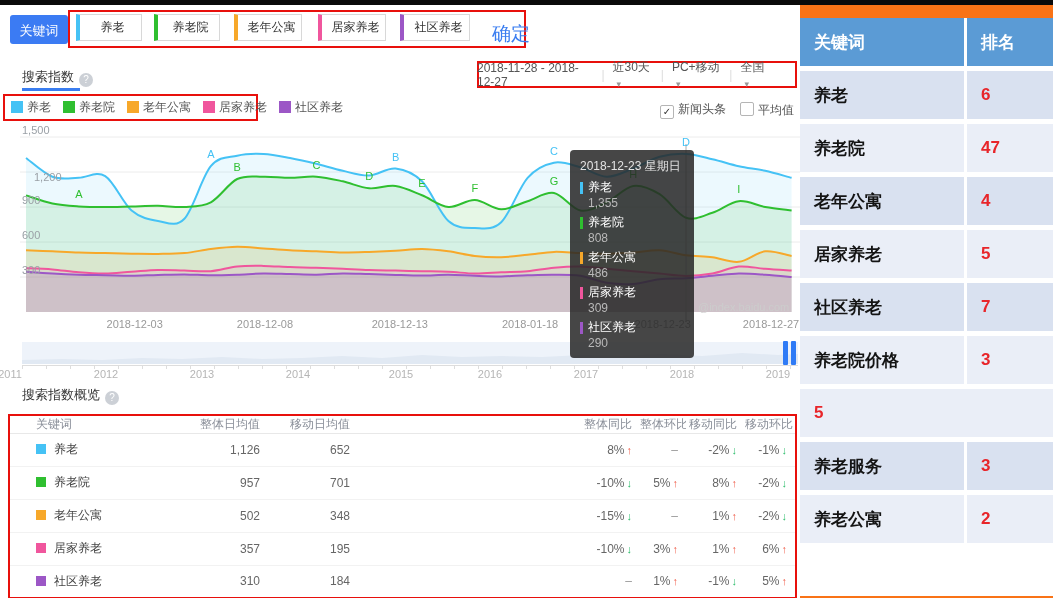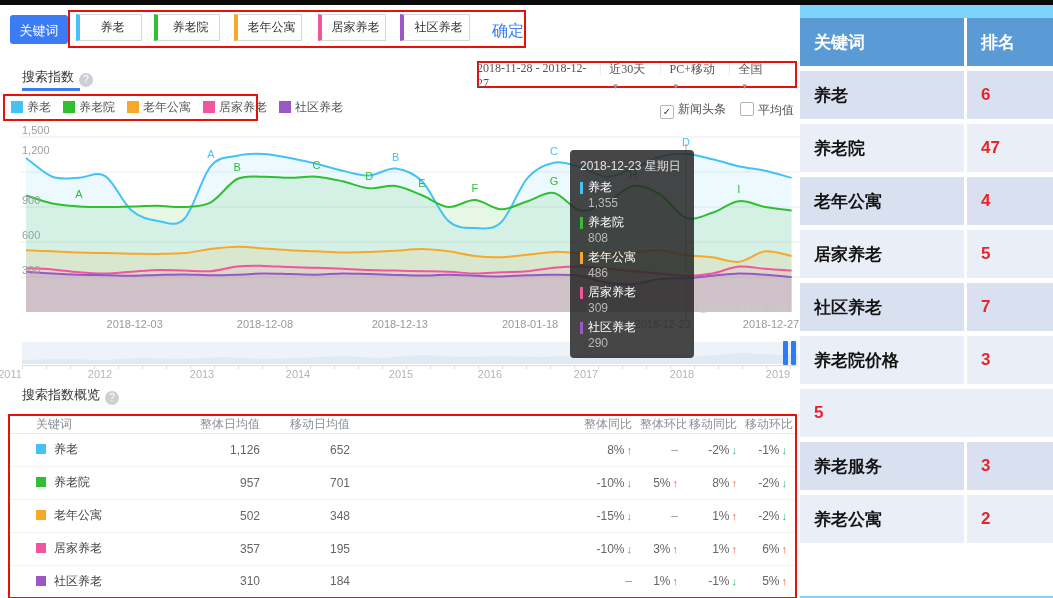--- a/index.html
+++ b/index.html
@@ -1,31 +1,31 @@
 <!DOCTYPE html>
 <html><head>
 <meta charset="utf-8">
 <style>
   html,body{margin:0;padding:0;}
   body{font-family:"Liberation Sans","DejaVu Sans",sans-serif;background:#fff;}
-  .page{position:relative;width:1053px;height:598px;overflow:hidden;background:#7dd3fc;}
+  .page{position:relative;width:1053px;height:598px;overflow:hidden;background:#f97316;}
   .topbar{position:absolute;left:0;top:0;width:1053px;height:5px;background:#0a0a0a;}
   .main{position:absolute;left:0;top:5px;width:800px;height:593px;background:#fff;}
   .redbox{position:absolute;border:2px solid #e8100c;box-sizing:border-box;}
   .kw-btn{position:absolute;left:10px;top:10px;width:58px;height:29px;background:#3b7bf3;color:#fff;
     font-size:13px;border:none;border-radius:3px;line-height:29px;text-align:center;cursor:pointer;}
   .kw-input{position:absolute;top:9px;height:27px;box-sizing:border-box;border:1px solid #d8d8d8;
     background:#fff;font-size:12px;color:#333;text-align:center;padding:0 4px 0 8px;border-left-width:4px;}
-  .confirm-link{position:absolute;top:16px;font-size:16px;color:#3a7df0;cursor:pointer;text-decoration:none;}
+  .confirm-link{position:absolute;top:16px;font-size:19px;color:#3a7df0;cursor:pointer;text-decoration:none;}
   .tab{position:absolute;left:22px;top:63px;font-size:13px;color:#333;}
   .tab-underline{position:absolute;left:22px;top:83px;width:58px;height:3px;background:#3a7df0;}
   .qmark{display:inline-block;width:14px;height:14px;border-radius:50%;background:#ccd0d6;color:#fff;
     font-size:10px;line-height:14px;text-align:center;vertical-align:-2px;margin-left:5px;}
-  .ctrl-row{position:absolute;left:477px;top:56px;width:292px;height:27px;display:flex;align-items:flex-start;
-    justify-content:center;font-size:12px;color:#555;font-family:Liberation Serif, serif;}
+  .ctrl-row{position:absolute;left:477px;top:56px;width:292px;height:27px;display:flex;align-items:center;
+    justify-content:center;font-size:12px;color:#555;}
   .ctrl-sep{color:#ddd;margin:0 8px;}
   .caret{font-size:9px;color:#999;margin-left:4px;}
   .legend-row{position:absolute;left:3px;top:89px;width:253px;height:26px;display:flex;align-items:center;
     padding-left:8px;box-sizing:border-box;font-size:12px;color:#555;gap:12px;}
   .legend-item{display:flex;align-items:center;gap:4px;cursor:pointer;white-space:nowrap;}
   .legend-swatch{width:12px;height:12px;display:inline-block;}
   .toggles{position:absolute;right:6px;top:96px;display:flex;gap:14px;font-size:12px;color:#555;align-items:center;}
   .cbox{display:inline-block;width:12px;height:12px;border:1px solid #b5b5b5;border-radius:2px;background:#fff;
     font-size:10px;line-height:12px;text-align:center;color:#333;margin-right:4px;vertical-align:-2px;}
   .chart{position:absolute;left:20px;top:123px;width:780px;height:196px;}
@@ -158,21 +158,21 @@
           <text x="454.79999999999995" y="64" text-anchor="middle" font-size="11" fill="#2fbf30">F</text>
           <text x="534" y="57" text-anchor="middle" font-size="11" fill="#2fbf30">G</text>
           <text x="613.1999999999999" y="50" text-anchor="middle" font-size="11" fill="#2fbf30">H</text>
           <text x="718.8" y="65.16666666666667" text-anchor="middle" font-size="11" fill="#2fbf30">I</text>
           <path d="M6,122.16666666666667C10.4,122.4 23.6,122.9 32.4,123.3C41.2,123.7 50.0,124.2 58.8,124.5C67.6,124.8 76.4,124.9 85.2,125.1C94.0,125.3 102.8,125.5 111.6,125.7C120.4,125.8 129.2,126.0 138.0,125.9C146.8,125.8 155.6,125.9 164.4,125.1C173.2,124.3 182.0,122.1 190.8,121.0C199.6,119.9 208.4,118.8 217.2,118.7C226.0,118.6 234.8,119.8 243.6,120.4C252.4,121.0 261.2,121.7 270.0,122.2C278.8,122.7 287.6,122.9 296.4,123.3C305.2,123.7 314.0,124.4 322.8,124.5C331.6,124.6 340.4,124.2 349.2,123.9C358.0,123.6 366.8,123.2 375.6,122.8C384.4,122.3 393.2,120.9 402.0,121.0C410.8,121.1 419.6,122.2 428.4,123.3C437.2,124.5 446.0,127.0 454.8,128.0C463.6,129.0 472.4,129.4 481.2,129.2C490.0,129.0 498.8,127.7 507.6,126.8C516.4,126.0 525.2,124.2 534.0,123.9C542.8,123.6 551.6,124.8 560.4,125.1C569.2,125.4 578.0,125.8 586.8,125.7C595.6,125.6 604.4,125.1 613.2,124.5C622.0,123.9 630.8,121.7 639.6,122.2C648.4,122.6 657.2,126.1 666.0,127.3C674.8,128.5 683.6,128.1 692.4,129.2C701.2,130.3 710.0,134.8 718.8,133.8C727.6,132.9 736.4,124.3 745.2,123.3C754.0,122.4 767.2,127.2 771.6,128.0" fill="none" stroke="#f7a82a" stroke-width="2"></path>
           <path d="M6,140.25C10.4,140.4 23.6,140.7 32.4,141.4C41.2,142.1 50.0,143.7 58.8,144.3C67.6,145.0 76.4,145.6 85.2,145.5C94.0,145.4 102.8,144.3 111.6,143.8C120.4,143.2 129.2,142.2 138.0,142.0C146.8,141.8 155.6,142.4 164.4,142.6C173.2,142.8 182.0,143.8 190.8,143.2C199.6,142.5 208.4,139.4 217.2,138.5C226.0,137.6 234.8,137.8 243.6,137.9C252.4,138.0 261.2,138.8 270.0,139.1C278.8,139.4 287.6,139.4 296.4,139.7C305.2,140.0 314.0,140.4 322.8,140.8C331.6,141.2 340.4,141.7 349.2,142.0C358.0,142.3 366.8,142.4 375.6,142.6C384.4,142.8 393.2,143.0 402.0,143.2C410.8,143.4 419.6,143.4 428.4,143.8C437.2,144.1 446.0,145.4 454.8,145.5C463.6,145.6 472.4,144.7 481.2,144.3C490.0,143.9 498.8,143.9 507.6,143.2C516.4,142.4 525.2,140.4 534.0,139.7C542.8,138.9 551.6,138.3 560.4,138.5C569.2,138.7 578.0,140.1 586.8,140.8C595.6,141.6 604.4,142.4 613.2,143.2C622.0,143.9 630.8,144.7 639.6,145.5C648.4,146.3 657.2,147.9 666.0,147.9C674.8,147.9 683.6,147.1 692.4,145.5C701.2,143.9 710.0,139.3 718.8,138.5C727.6,137.7 736.4,140.2 745.2,140.8C754.0,141.5 767.2,142.3 771.6,142.6" fill="none" stroke="#f0569d" stroke-width="2"></path>
           <path d="M6,143.75C10.4,144.0 23.6,145.0 32.4,145.5C41.2,146.0 50.0,146.4 58.8,146.7C67.6,147.0 76.4,147.1 85.2,147.3C94.0,147.4 102.8,147.9 111.6,147.8C120.4,147.8 129.2,147.1 138.0,146.9C146.8,146.7 155.6,146.4 164.4,146.4C173.2,146.5 182.0,147.2 190.8,147.3C199.6,147.3 208.4,147.0 217.2,146.7C226.0,146.4 234.8,145.6 243.6,145.5C252.4,145.4 261.2,145.9 270.0,146.1C278.8,146.3 287.6,146.8 296.4,146.7C305.2,146.6 314.0,145.6 322.8,145.5C331.6,145.4 340.4,145.9 349.2,146.1C358.0,146.3 366.8,146.6 375.6,146.9C384.4,147.2 393.2,147.6 402.0,147.6C410.8,147.6 419.6,146.6 428.4,146.7C437.2,146.7 446.0,147.5 454.8,147.8C463.6,148.1 472.4,148.5 481.2,148.4C490.0,148.3 498.8,147.5 507.6,147.3C516.4,147.0 525.2,146.6 534.0,146.7C542.8,146.8 551.6,146.5 560.4,147.8C569.2,149.2 578.0,153.5 586.8,154.8C595.6,156.2 604.4,156.6 613.2,156.0C622.0,155.4 630.8,152.3 639.6,151.3C648.4,150.4 657.2,150.8 666.0,150.2C674.8,149.6 683.6,148.6 692.4,147.8C701.2,147.1 710.0,145.7 718.8,145.5C727.6,145.3 736.4,146.1 745.2,146.7C754.0,147.3 767.2,148.6 771.6,149.0" fill="none" stroke="#9c57c6" stroke-width="2"></path>
         </svg>
       <div id="ylabels">
           <div class="ylab" style="top: -4px; text-align: center;">1,500</div>
-          <div class="ylab" style="top: 16px;">1,200</div>
+          <div class="ylab" style="top: 43px; margin-left: 12px;">1,200</div>
           <div class="ylab" style="top: 66px;">900</div>
           <div class="ylab" style="top: 101px;">600</div>
           <div class="ylab" style="top: 136px;">300</div>
         </div>
       <div class="tooltip" id="tooltip">
         <div class="tt-date">2018-12-23 星期日</div>
         <div id="tt-items">
             <div class="tt-name">
               <span class="tt-bar" style="background:#45c2f5"></span>
               <span>养老</span>
@@ -249,21 +249,21 @@
         <div class="tick" style="left: 646px;"></div>
         <div class="tick" style="left: 670px;"></div>
         <div class="tick" style="left: 694px;"></div>
         <div class="tick" style="left: 718px;"></div>
         <div class="tick" style="left: 742px;"></div>
         <div class="tick" style="left: 766px;"></div>
         <div class="tick" style="left: 790px;"></div>
       </div>
     <div class="years" id="years">
         <span style="left: 10px;">2011</span>
-        <span style="left: 100px;">2012</span>
+        <span style="left: 106px;">2012</span>
         <span style="left: 202px;">2013</span>
         <span style="left: 298px;">2014</span>
         <span style="left: 401px;">2015</span>
         <span style="left: 490px;">2016</span>
         <span style="left: 586px;">2017</span>
         <span style="left: 682px;">2018</span>
         <span style="left: 778px;">2019</span>
       </div>
 
     <div class="ov-title">

